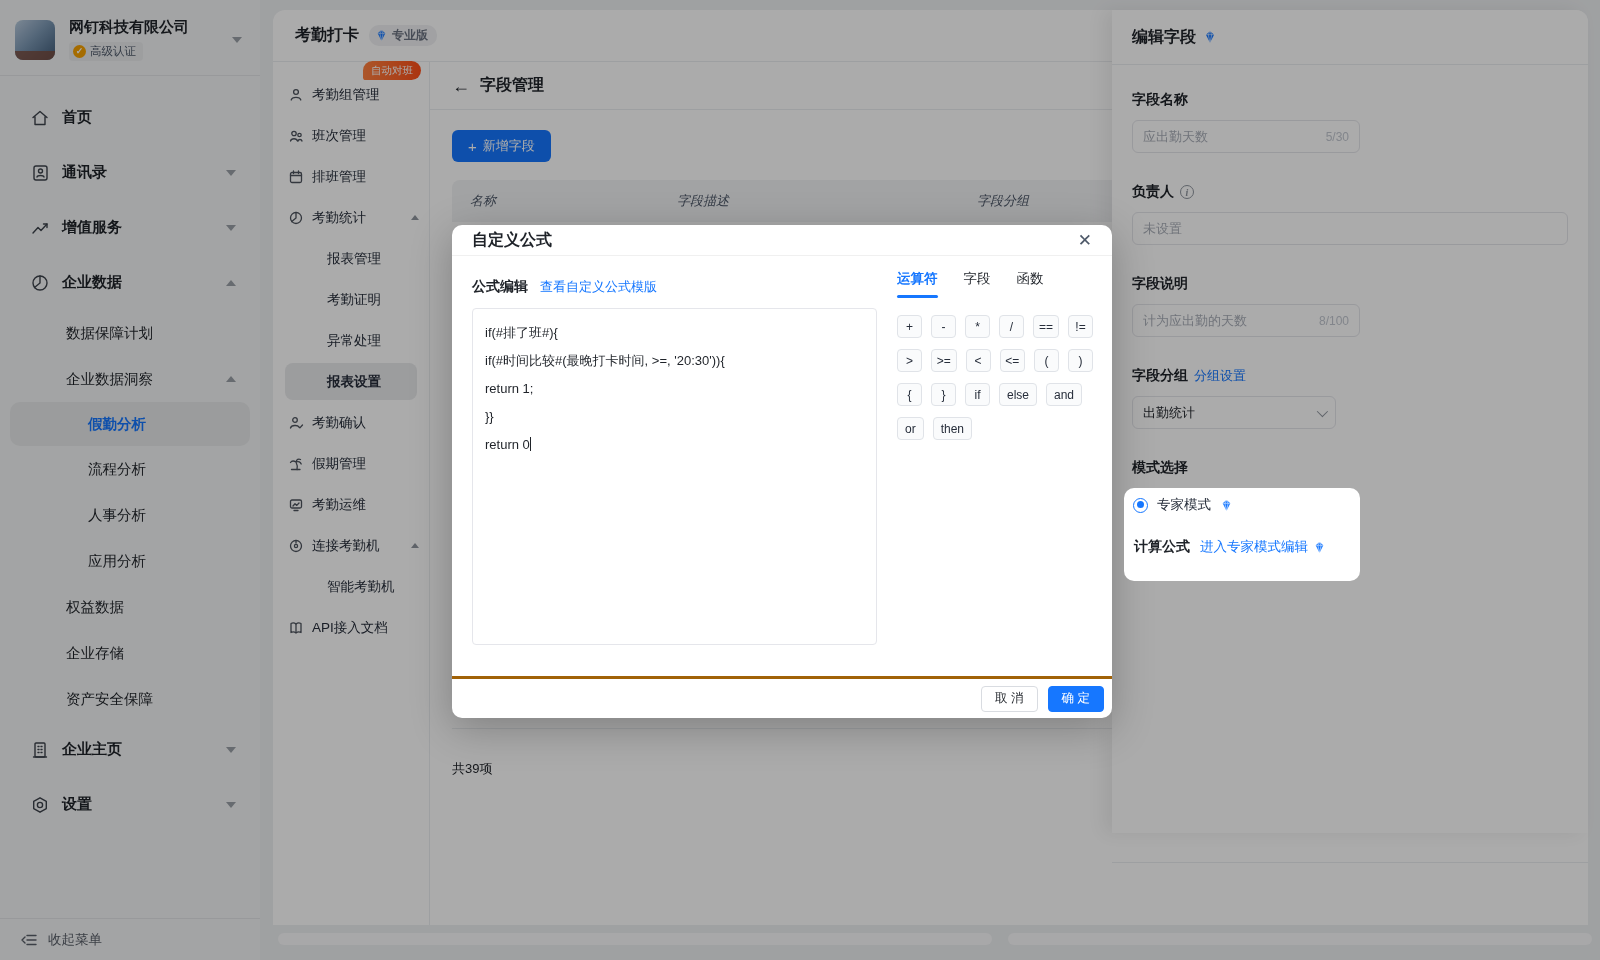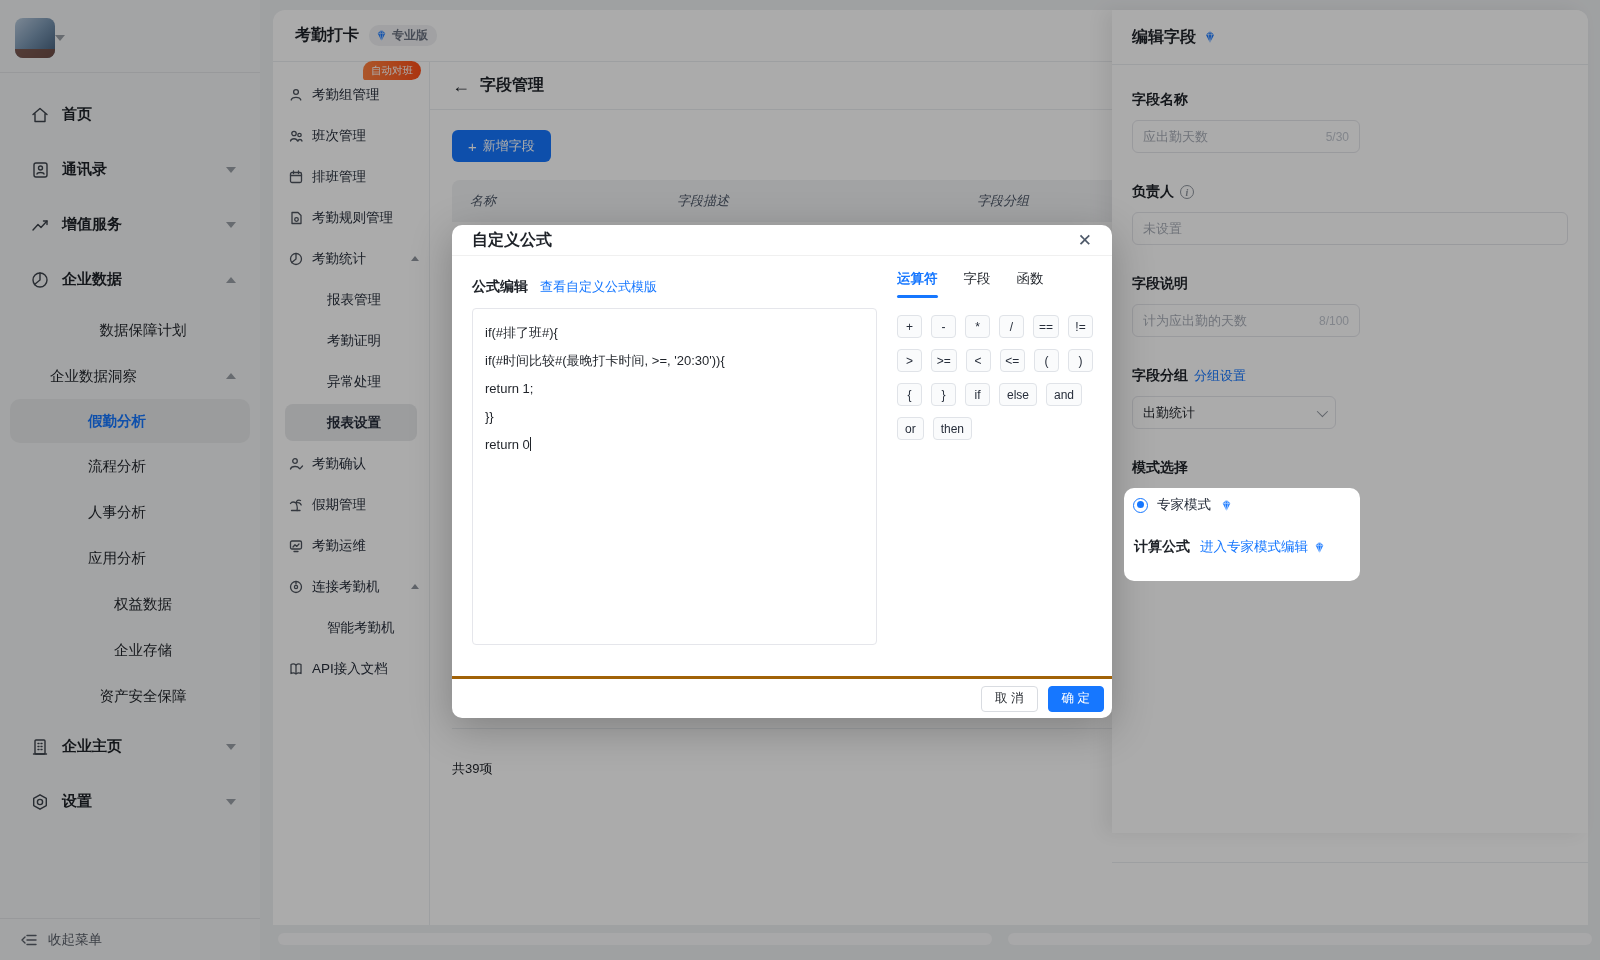--- a/index.html
+++ b/index.html
@@ -16,21 +16,21 @@
   .company-name { font-size:15px; font-weight:bold; color:#1f2329; white-space:nowrap; }
   .company-badge { display:inline-flex; align-items:center; gap:4px; margin-top:5px; background:#eaecee; border-radius:4px; padding:2px 7px 2px 4px; font-size:11.5px; color:#4e5969; }
   .verify-dot { width:13px; height:13px; border-radius:50%; background:#f7a200; color:#fff; font-size:9px; line-height:13px; text-align:center; font-weight:bold; }
   .caret { width:0; height:0; border-left:5px solid transparent; border-right:5px solid transparent; border-top:6px solid #9aa0a8; flex:0 0 auto; }
   .caret.up { border-top:none; border-bottom:6px solid #9aa0a8; }
   .sidebar-divider { height:1px; background:#e3e5e8; margin:0 0 14px 0; }
   .nav { }
   .nav-row { display:flex; align-items:center; height:55px; padding:0 24px 0 30px; font-size:15px; color:#1f2329; cursor:pointer; }
   .nav-row .nav-ic { width:20px; height:20px; margin-right:12px; flex:0 0 auto; color:#3d434c; }
   .nav-row .nav-label { font-weight:600; }
-  .nav-row.lvl1 { height:46px; padding-left:50px; font-size:14.5px;justify-content:center; }
+  .nav-row.lvl1 { height:46px; padding-left:66px; font-size:14.5px; }
   .nav-row.lvl1 .nav-label, .nav-row.lvl2 .nav-label { font-weight:normal; }
   .nav-row.lvl2 { height:46px; padding-left:88px; font-size:14.5px; }
   .nav-row .spacer { flex:1; }
   .nav-row.selected { background:#e7e9eb; border-radius:10px; margin:0 10px; padding-left:78px; height:44px; }
   .nav-row.selected .nav-label { color:#1677ff; font-weight:600; }
   .collapse-bar { position:absolute; left:0; bottom:0; width:260px; height:42px; border-top:1px solid #e3e5e8; display:flex; align-items:center; padding:0 20px; gap:10px; color:#595f69; font-size:13.5px; cursor:pointer; background:#f4f5f6; }
 
   
   .main-card { position:absolute; left:273px; top:10px; width:1315px; height:915px; background:#fff; border-radius:12px 12px 0 0; overflow:hidden; }
   .app-header { height:52px; display:flex; align-items:center; padding:0 22px; border-bottom:1px solid #ebedf0; }
@@ -122,20 +122,27 @@
   .gem { flex:0 0 auto; }
 </style>
 </head>
 <body>
 
 <div class="screen">
 
   <aside class="sidebar">
     <div class="company">
       <div class="logo"></div>
+      <div class="company-meta">
+        <div class="company-name">网钉科技有限公司</div>
+        <span class="company-badge">
+          <span class="verify-dot">✓</span>
+          <span>高级认证</span>
+        </span>
+      </div>
       <span class="caret"></span>
     </div>
     <div class="sidebar-divider"></div>
 
     <nav class="nav">
       <div class="nav-row">
         <svg class="nav-ic" viewBox="0 0 20 20" fill="none" stroke="currentColor" stroke-width="1.4">
             <path d="M3 9.5 L10 3.5 L17 9.5 M5 8.5 V16.5 H15 V8.5" stroke-linejoin="round" stroke-linecap="round"></path>
           </svg>
         <span class="nav-label">首页</span>
@@ -257,27 +264,20 @@
               <path d="M2.5 13 c.8-3 6.2-3 7 0 M10 13 c.5-2 3.5-2 4 0" stroke-linecap="round"></path>
             </svg>
           <span>班次管理</span>
         </div>
         <div class="menu-row">
           <svg class="m-ic" viewBox="0 0 16 16" fill="none" stroke="currentColor" stroke-width="1.3">
               <rect x="2.5" y="3.5" width="11" height="10" rx="1.5"></rect>
               <path d="M2.5 6.5 H13.5 M5.5 2 V4.5 M10.5 2 V4.5" stroke-linecap="round"></path>
             </svg>
           <span>排班管理</span>
-        </div>
-        <div class="menu-row">
-          <svg class="m-ic" viewBox="0 0 16 16" fill="none" stroke="currentColor" stroke-width="1.3">
-              <path d="M4 2.5 H10 L13 5.5 V13.5 H4 Z" stroke-linejoin="round"></path>
-              <circle cx="8.5" cy="9.5" r="1.8"></circle>
-            </svg>
-          <span>考勤规则管理</span>
         </div>
         <div class="menu-row">
           <svg class="m-ic" viewBox="0 0 16 16" fill="none" stroke="currentColor" stroke-width="1.3">
               <circle cx="8" cy="8" r="5.5"></circle>
               <path d="M8 2.5 V8 L3.8 11.5" stroke-linecap="round"></path>
             </svg>
           <span>考勤统计</span>
           <span class="m-caret"></span>
         </div>
         <div class="menu-row lvl1">

